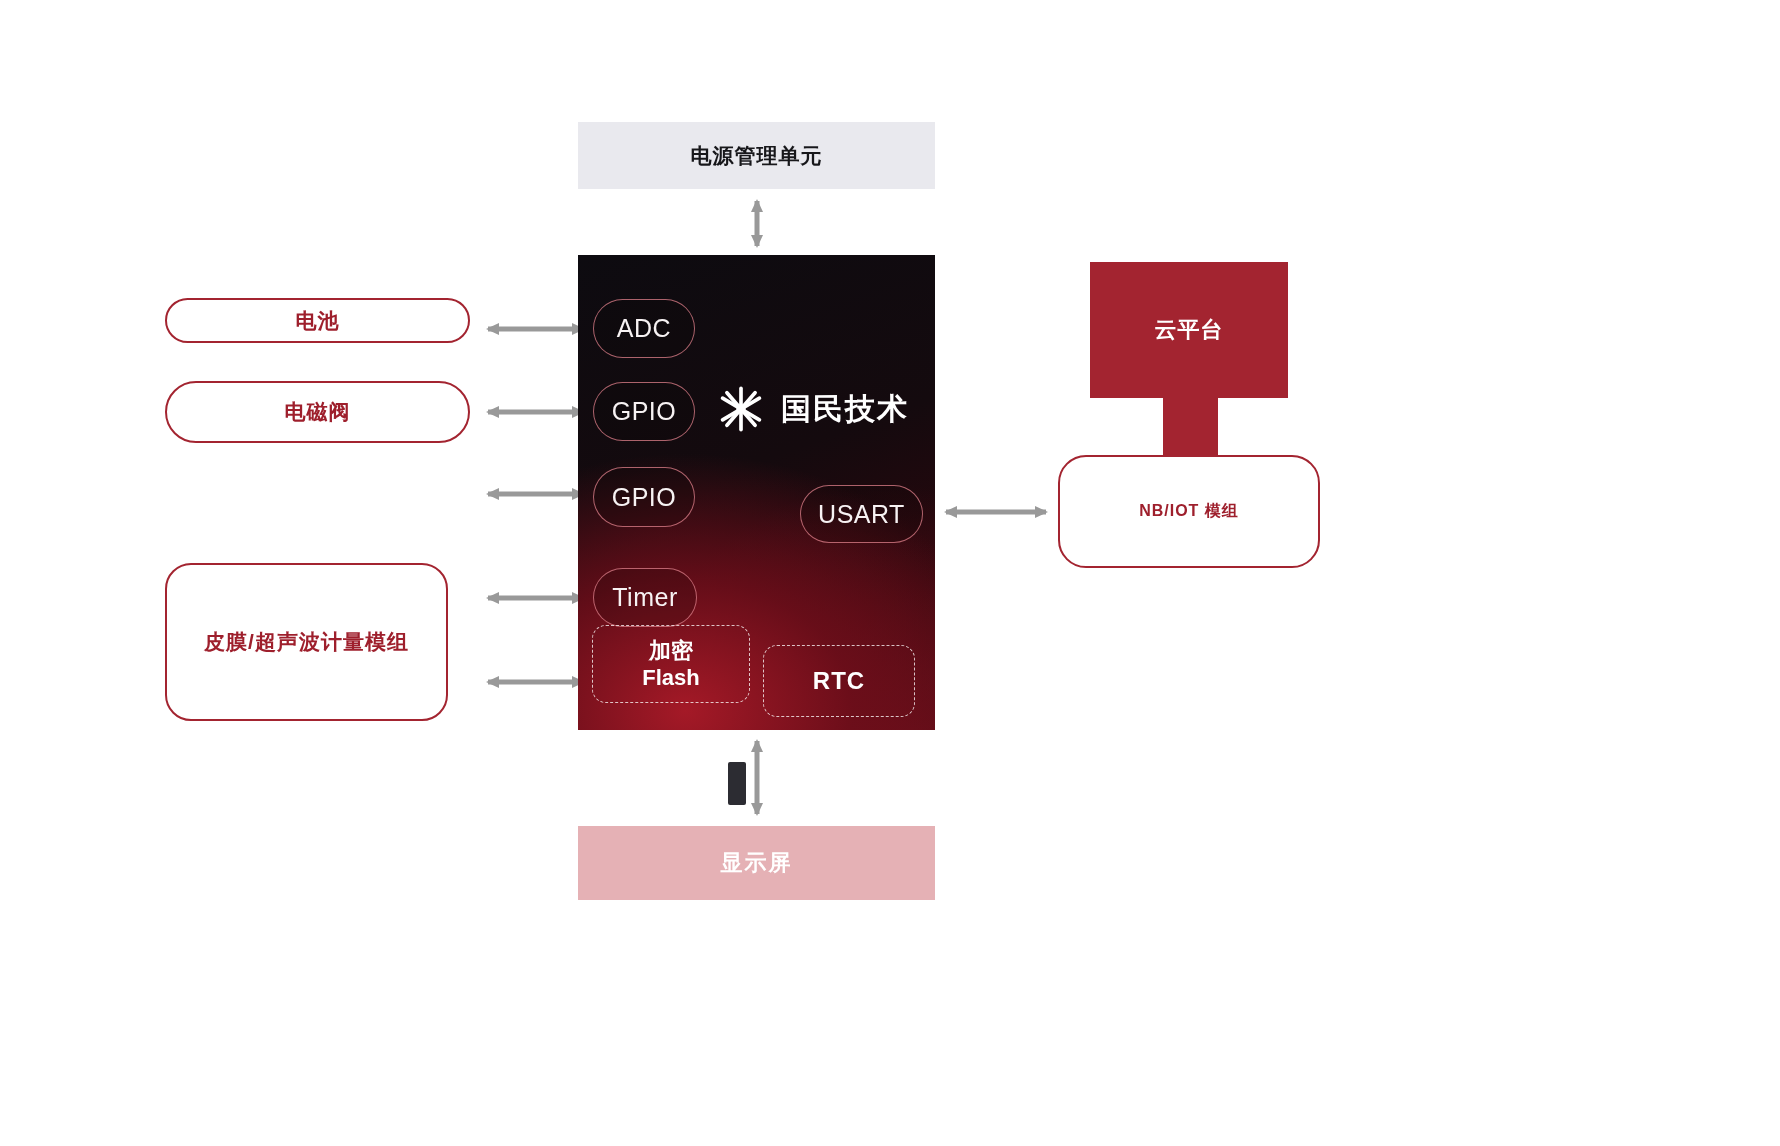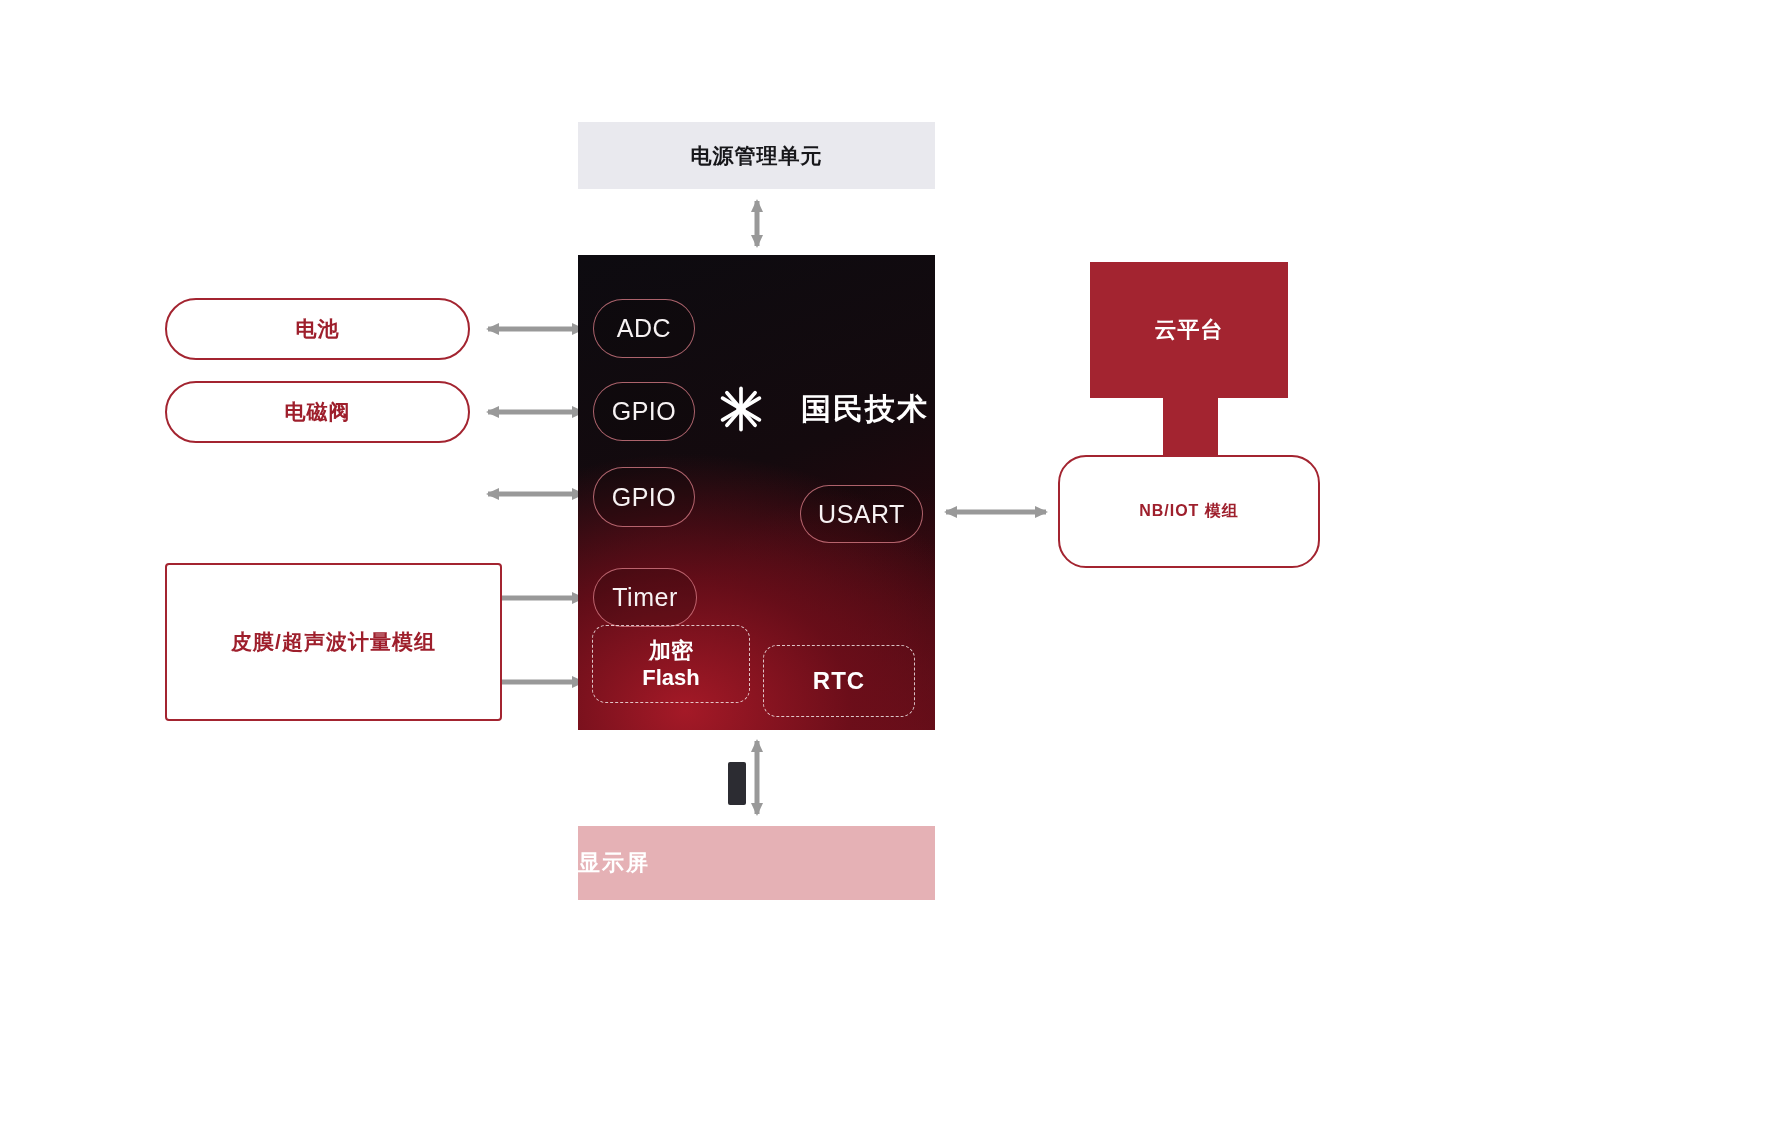--- a/index.html
+++ b/index.html
@@ -54,34 +54,34 @@
     color: #ffffff; font-weight: 700;
   }
   .box-flash { left: 14px;  top: 370px; width: 158px; height: 78px; font-size: 22px; line-height: 1.25; }
   .box-rtc   { left: 185px; top: 390px; width: 152px; height: 72px; font-size: 24px; letter-spacing: 1px; }
 
   .mcu-logo {
     position: absolute; left: 137px; top: 128px;
     display: flex; align-items: center; gap: 14px;
   }
   .logo-icon { width: 52px; height: 52px; }
-  .logo-text { color: #ffffff; font-size: 30px; font-weight: 600; letter-spacing: 2px; white-space: nowrap; margin-left: 20px; }
+  .logo-text { color: #ffffff; font-size: 30px; font-weight: 600; letter-spacing: 2px; white-space: nowrap; }
 
   
   .left-pill {
     background: #ffffff;
     border: 2.5px solid #a32430;
     border-radius: 32px;
     display: flex; align-items: center; justify-content: center;
     color: #9e1f2c; font-size: 21px; font-weight: 700; letter-spacing: 1px;
   }
-  .lp-battery  { left: 165px; top: 298px; width: 305px; height: 62px; }
+  .lp-battery  { left: 165px; top: 298px; width: 305px; height: 45px; }
   .lp-valve    { left: 165px; top: 381px; width: 305px; height: 62px; align-items: center; }
   .lp-buzzer   { left: 165px; top: 463px; width: 305px; height: 62px; }
-  .lp-meter    { left: 165px; top: 563px; width: 337px; height: 158px; border-radius: 4px; }
+  .lp-meter    { left: 165px; top: 563px; width: 283px; height: 158px; border-radius: 26px; }
 
   
   .cloud-box {
     left: 1090px; top: 262px; width: 198px; height: 136px;
     background: #a32430;
     display: flex; align-items: center; justify-content: center;
     color: #ffffff; font-size: 22px; font-weight: 700; letter-spacing: 1px;
   }
   .cloud-stem {
     left: 1163px; top: 396px; width: 55px; height: 62px;
@@ -94,21 +94,21 @@
     border-radius: 28px;
     display: flex; align-items: center; justify-content: center;
     color: #9e1f2c; font-size: 16px; font-weight: 700; letter-spacing: 1px;
     z-index: 2;
   }
 
   
   .display-box {
     left: 578px; top: 826px; width: 357px; height: 74px;
     background: #e5b1b5;
-    display: flex; align-items: center; justify-content: flex-start;
+    display: flex; align-items: center; justify-content: center;
     color: #ffffff; font-size: 22px; font-weight: 700; letter-spacing: 2px;
   }
   .connector-chip {
     left: 728px; top: 762px; width: 18px; height: 43px;
     background: #2c2c32; border-radius: 2px;
   }
 
   .arrow-layer {
     position: absolute; left: 0; top: 0; width: 1780px; height: 1146px;
     pointer-events: none;

